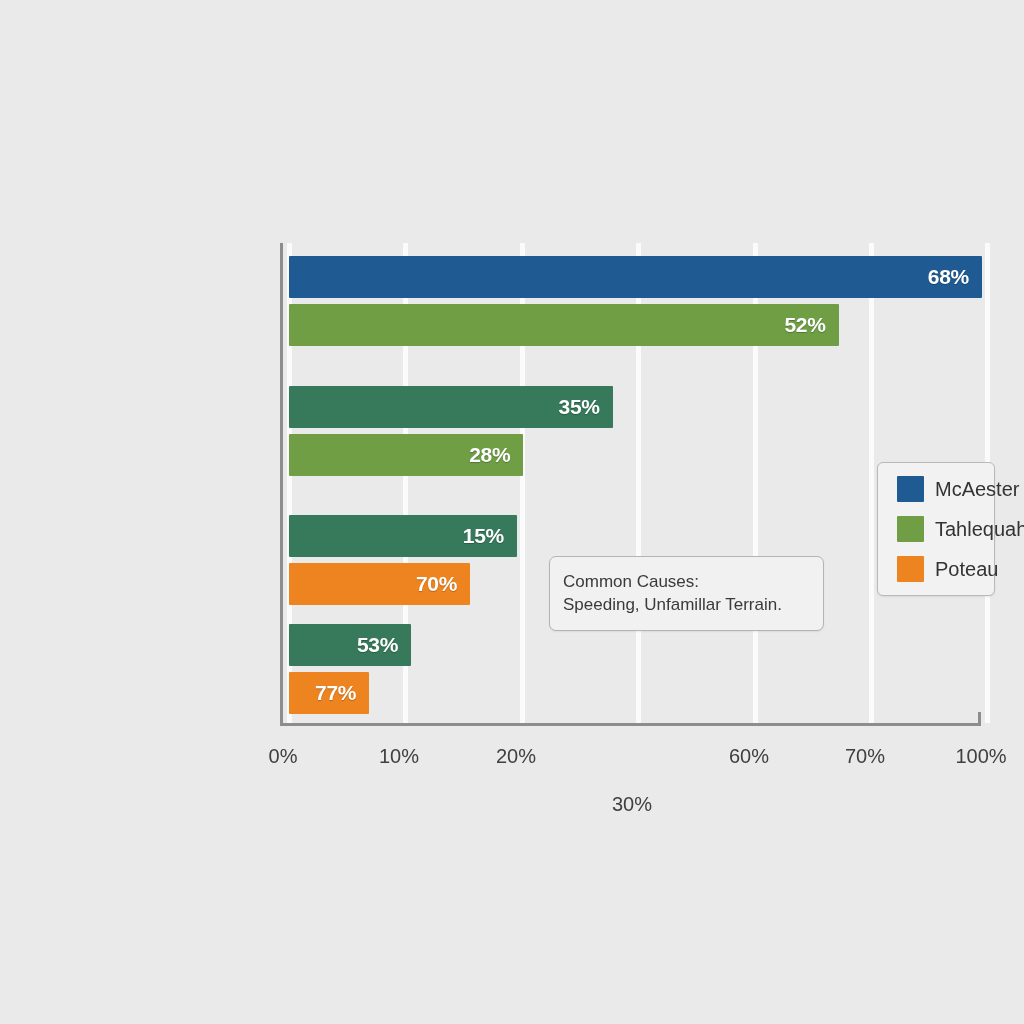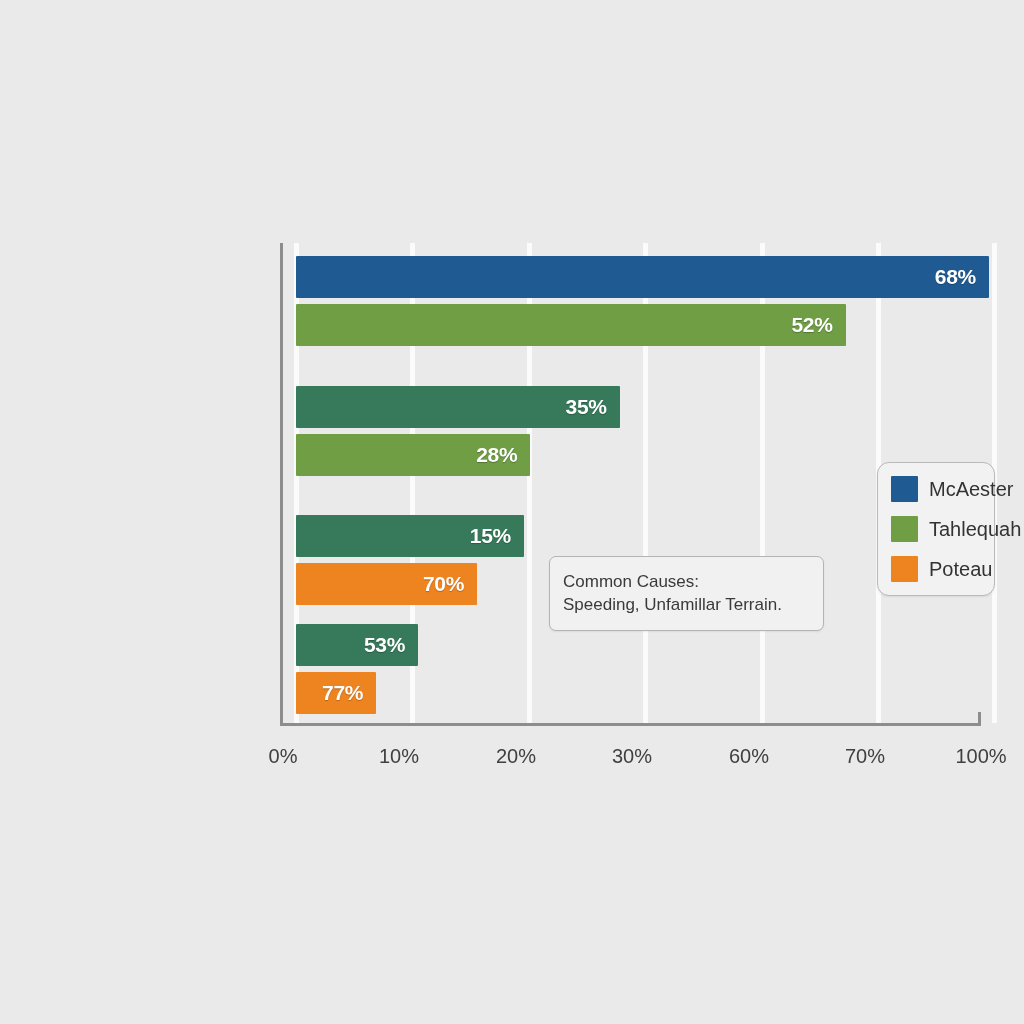--- a/index.html
+++ b/index.html
@@ -20,21 +20,21 @@
     position: absolute;
     left: 0; top: 0;
     width: 1024px;
     height: 1024px;
     background: #eaeaea;
   }
 
   
   #plot-area {
     position: absolute;
-    left: 296px;
+    left: 289px;
     top: 243px;
     width: 698px;
     height: 480px;
     padding-left: 12px;
   }
 
   .gridline {
     position: absolute;
     top: 0;
     width: 5px;
@@ -132,24 +132,24 @@
     font-size: 20px;
     white-space: nowrap;
   }
 
   
   #legend {
     position: absolute;
     left: 877px;
     top: 462px;
     width: 118px;
-    padding: 13px 11px 13px 13px;
+    padding: 13px 11px 13px 19px;
     background: #f2f2f2;
     border: 1px solid #b9b9b9;
-    border-radius: 12px;
+    border-radius: 6px;
     box-sizing: border-box;
     box-shadow: 0 1px 2px rgba(0,0,0,0.08);
   }
   .legend-row {
     display: flex;
     align-items: center;
     margin-bottom: 14px;
   }
   .legend-row:last-child { margin-bottom: 0; }
   .legend-swatch {
@@ -232,21 +232,21 @@
   <div id="y-axis-line"></div>
   <div id="x-axis-line"></div>
   <div id="x-axis-cap-left"></div>
   <div id="x-axis-cap-right"></div>
 
 
   <div id="x-ticks">
     <span class="x-tick" style="left:0px;">0%</span>
     <span class="x-tick" style="left:116px;">10%</span>
     <span class="x-tick" style="left:233px;">20%</span>
-    <span class="x-tick" style="left:349px;">30%</span>
+    <span class="x-tick" style="left:349px;margin-top:48px;">30%</span>
     <span class="x-tick" style="left:466px;">60%</span>
     <span class="x-tick" style="left:582px;">70%</span>
     <span class="x-tick" style="left:698px;">100%</span>
   </div>
 
   <div id="legend">
     <div class="legend-row">
       <span class="legend-swatch" style="background:#1f5b92;"></span>
       <span class="legend-text">McAester</span>
     </div>

